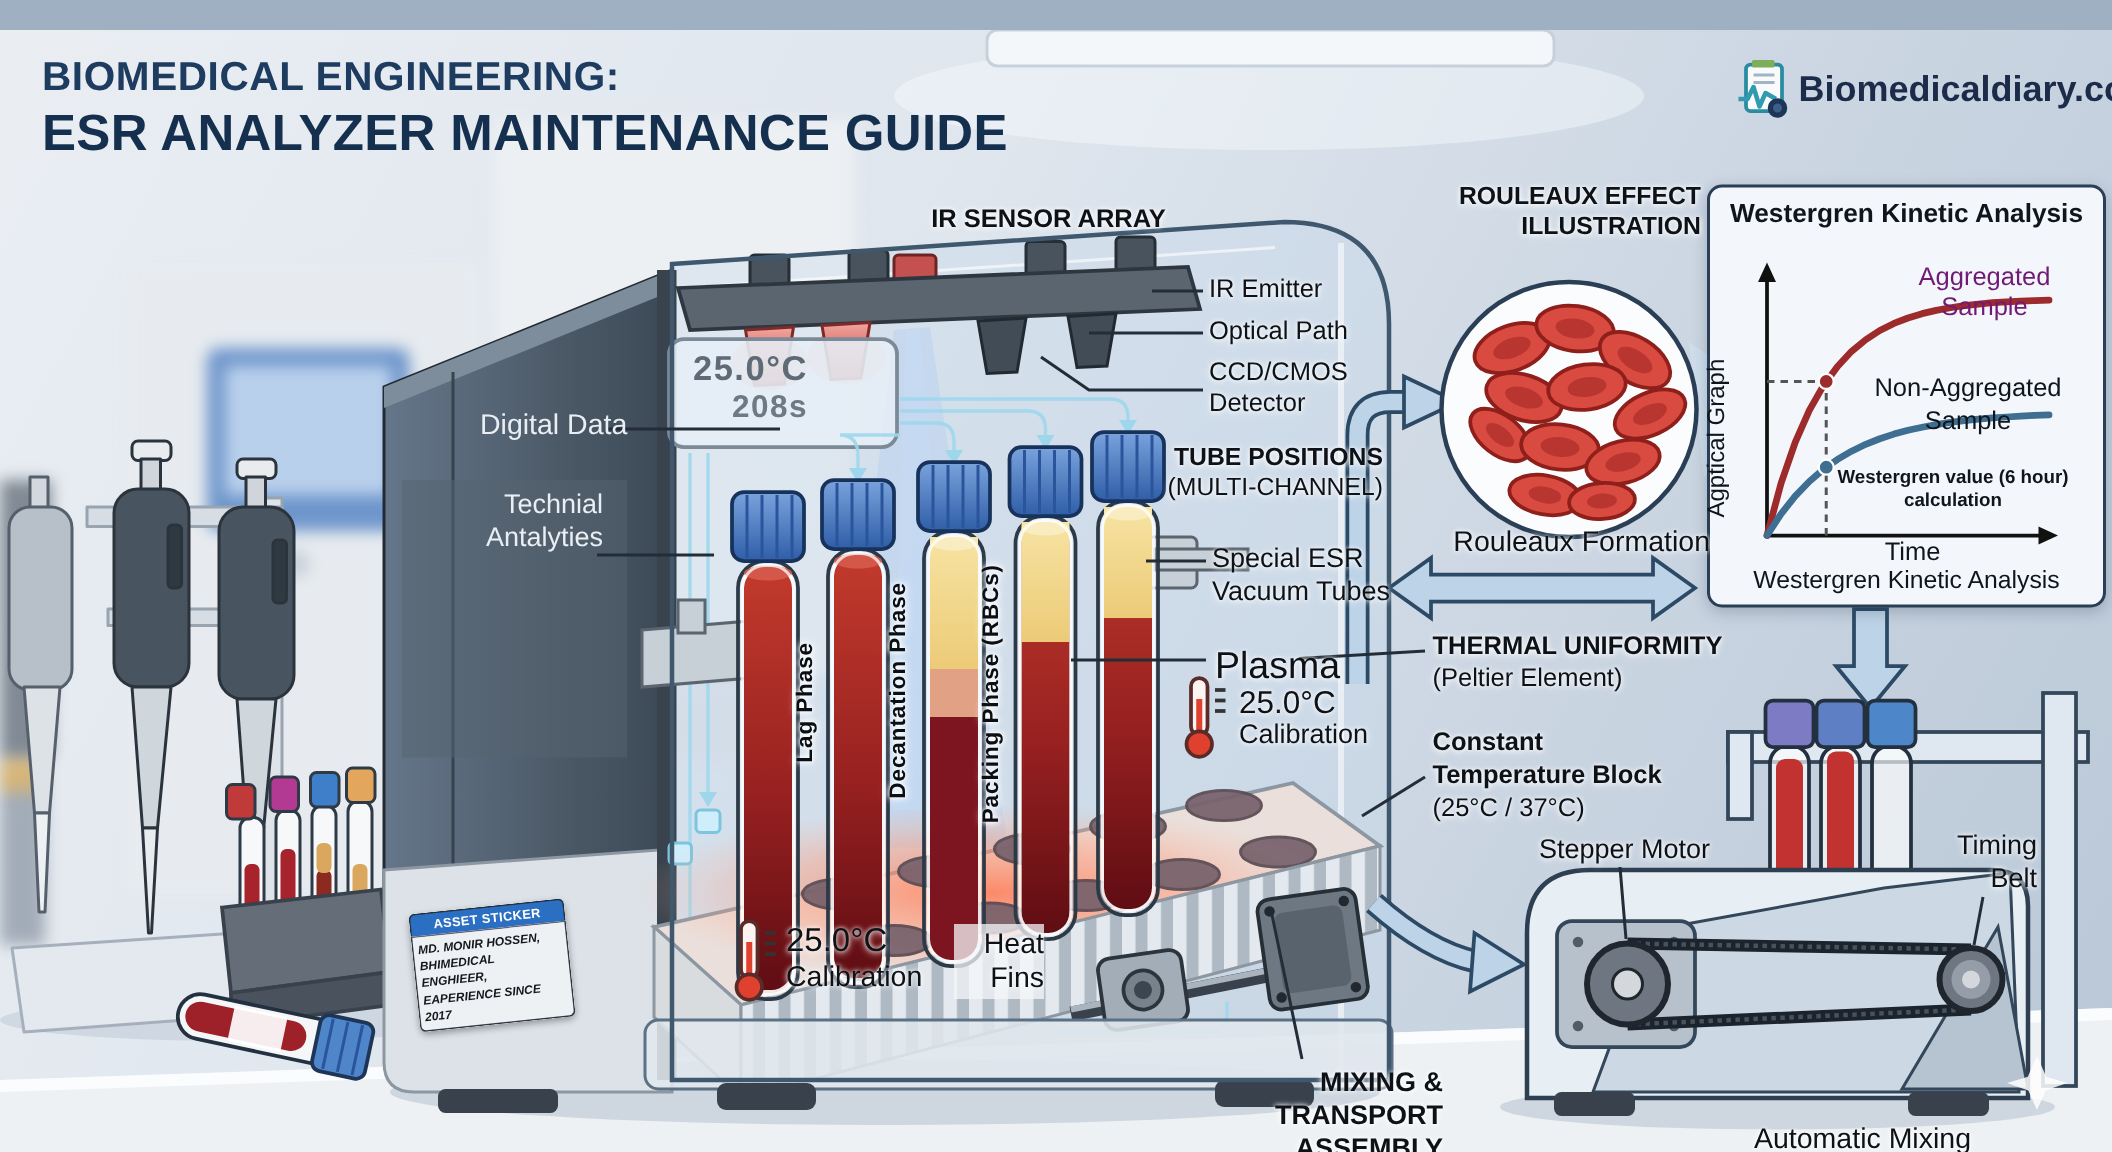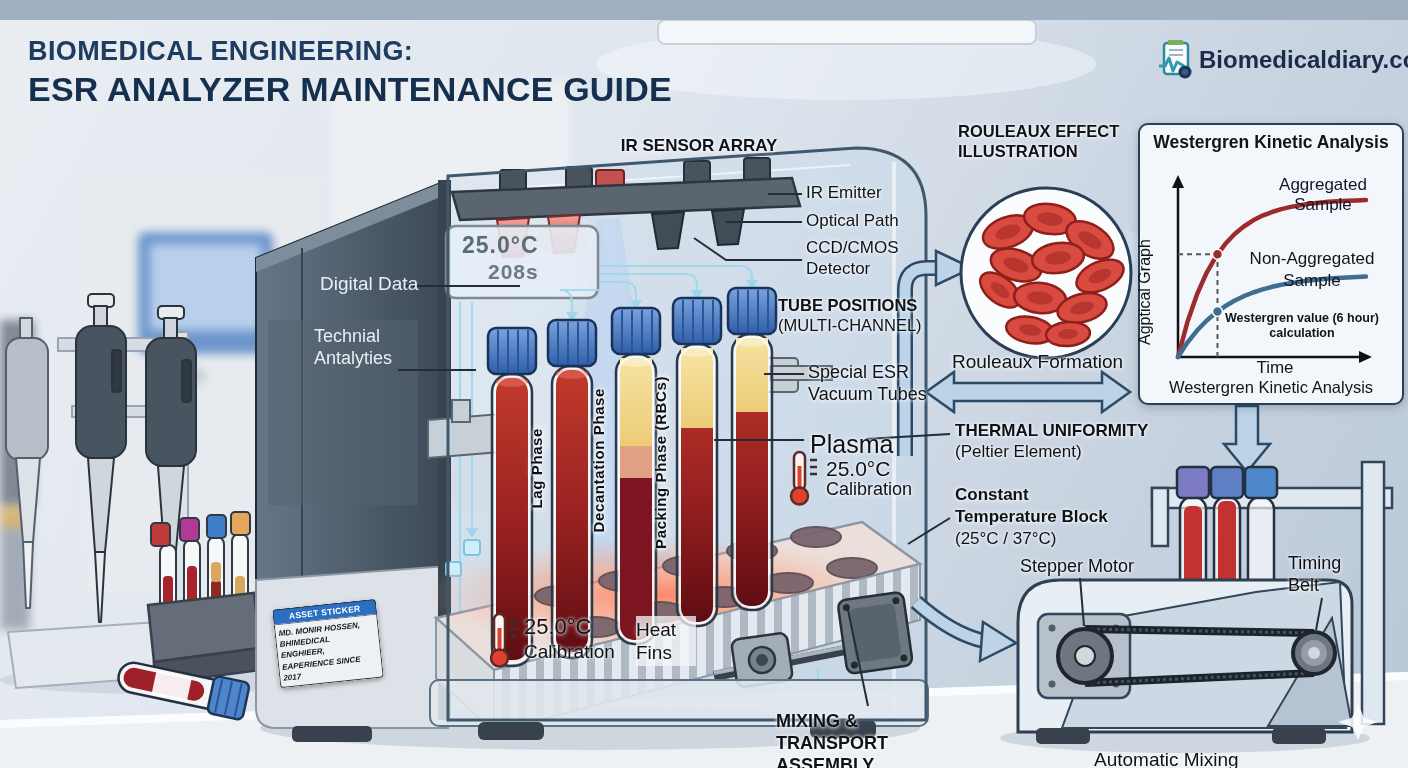--- a/index.html
+++ b/index.html
@@ -7,21 +7,21 @@
     position:relative;width:1408px;height:768px;overflow:hidden;
     font-family:"Liberation Sans",sans-serif;
     background:linear-gradient(118deg,#eaeef3 0%,#dfe6ee 38%,#c9d4e1 72%,#b9c7d6 100%);
     margin-top:20px;
   }
   svg{display:block}
   #scene-svg{position:absolute;left:0;top:0;z-index:1}
   .blur5{filter:blur(5px)}
   .lbl{position:absolute;z-index:5;font-size:17px;color:#0e1217;line-height:1.22;white-space:nowrap}
   .b{font-weight:bold}
-  .c{text-align:left;white-space:normal}
+  .c{text-align:right;white-space:normal}
   .light{color:#e9eef5}
   .halo{text-shadow:0 0 3px rgba(255,255,255,.95),0 1px 5px rgba(255,255,255,.8)}
   .vlabel{
     position:absolute;z-index:5;writing-mode:vertical-rl;transform:rotate(180deg);
     font-size:15px;font-weight:bold;color:#0b0e12;letter-spacing:.6px;
     text-shadow:0 0 3px #fff,0 0 5px #fff,0 0 7px rgba(255,255,255,.8);
   }
   .title1{position:absolute;left:28px;top:16px;z-index:6;font-size:27px;font-weight:600;
     color:#1d3c60;letter-spacing:.4px}
   .title2{position:absolute;left:28px;top:50px;z-index:6;font-size:34px;font-weight:800;
@@ -29,21 +29,21 @@
   .brand{position:absolute;left:1199px;top:26px;z-index:6;font-size:24px;font-weight:bold;color:#1c2b49}
   .brand-icon{position:absolute;left:1157px;top:18px;z-index:6}
   .panel{
     position:absolute;left:1138px;top:103px;width:262px;height:278px;z-index:4;
     background:#f3f7fb;border:2.5px solid #2a3f55;border-radius:10px;
     box-shadow:0 3px 10px rgba(30,50,70,.25);
   }
   .panel .t{position:absolute;left:0;top:7px;width:100%;text-align:center;font-size:17.5px;font-weight:bold;color:#10151c}
   .panel .yl{position:absolute;left:-4px;top:70px;height:150px;display:flex;align-items:center;
     writing-mode:vertical-rl;transform:rotate(180deg);font-size:16px;color:#10151c}
-  .panel .s1{position:absolute;left:108px;top:50px;width:150px;text-align:center;font-size:17px;color:#0f172a}
+  .panel .s1{position:absolute;left:108px;top:50px;width:150px;text-align:center;font-size:17px;color:#701a75}
   .panel .s2a{position:absolute;left:92px;top:124px;width:160px;text-align:center;font-size:17px;color:#10151c}
   .panel .s2b{position:absolute;left:92px;top:146px;width:160px;text-align:center;font-size:17px;color:#10151c}
   .panel .an1{position:absolute;left:72px;top:186px;width:180px;text-align:center;font-size:12.5px;font-weight:600;color:#10151c}
   .panel .an2{position:absolute;left:72px;top:201px;width:180px;text-align:center;font-size:12.5px;font-weight:600;color:#10151c}
   .panel .xl{position:absolute;left:80px;top:233px;width:110px;text-align:center;font-size:17px;color:#10151c}
   .panel .cap{position:absolute;left:0;top:253px;width:100%;text-align:center;font-size:16.5px;color:#10151c}
   .sticker{
     position:absolute;left:276px;top:584px;width:104px;z-index:6;transform:rotate(-6deg);
     border-radius:5px;box-shadow:0 2px 5px rgba(0,0,0,.35);
   }

